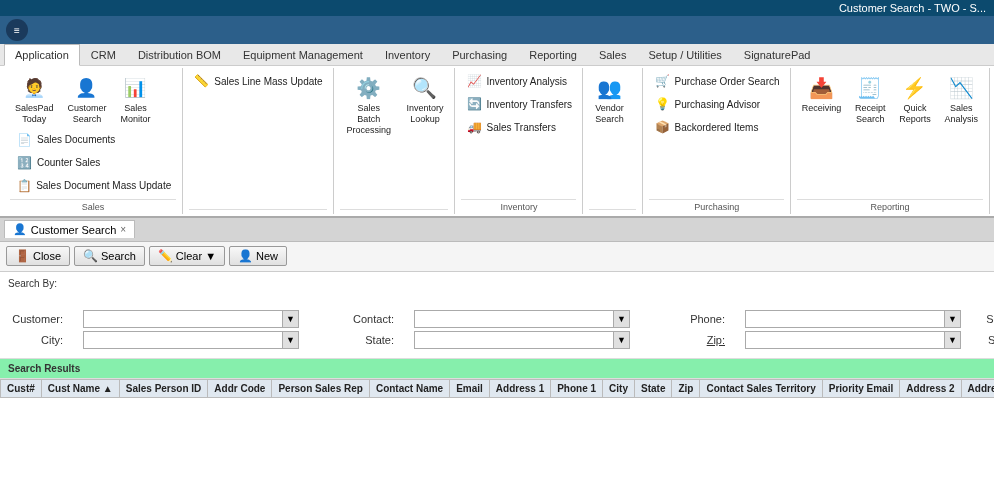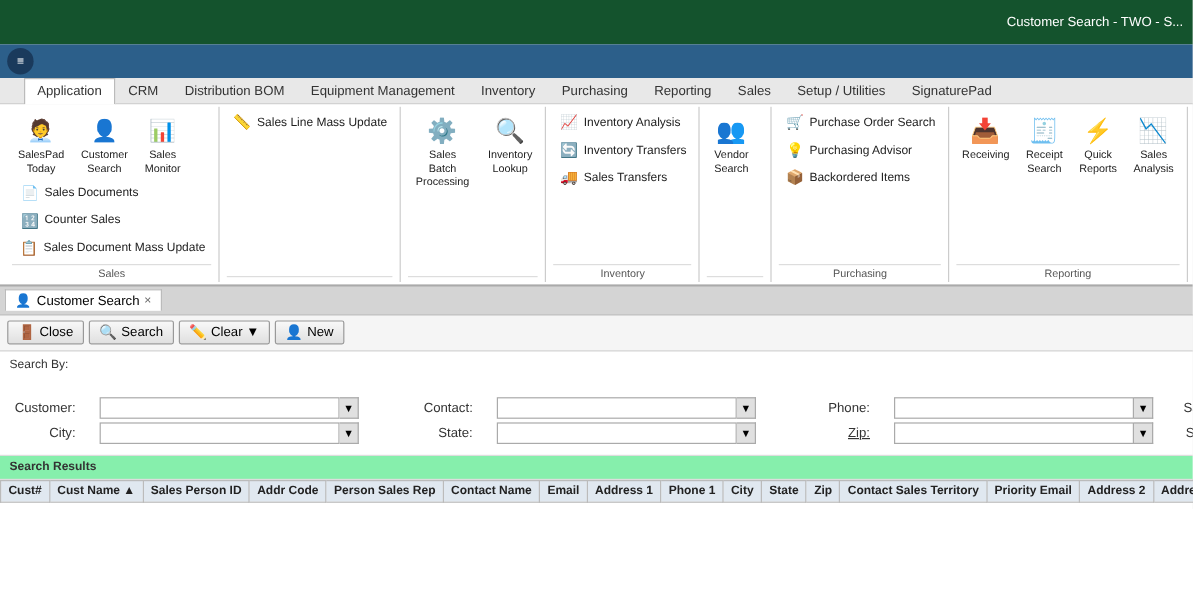--- a/index.html
+++ b/index.html
@@ -1,28 +1,28 @@
 <!DOCTYPE html>
 <html><head>
   <meta charset="utf-8">
   <style>
     * { box-sizing: border-box; margin: 0; padding: 0; font-family: 'Segoe UI', Tahoma, Geneva, Verdana, sans-serif; font-size: 11px; }
     body { background: #f0f0f0; overflow: hidden; }
 
     
-    .top-bar { background: #14532d; color: white; padding: 2px 8px; display: flex; align-items: center; justify-content: flex-end; height: 37px; }
+    .top-bar { background: #0c4a6e; color: white; padding: 2px 8px; display: flex; align-items: center; justify-content: flex-end; height: 16px; }
 
     
     .app-header { background: #2c5f8a; display: flex; align-items: center; padding: 2px 6px; height: 28px; }
     .app-logo { width: 22px; height: 22px; background: #1a3a5c; border-radius: 50%; display: flex; align-items: center; justify-content: center; color: white; font-weight: bold; font-size: 10px; margin-right: 8px; }
 
     
     .ribbon-tabs { background: #e8e8e8; border-bottom: 1px solid #ccc; display: flex; align-items: flex-end; padding: 0 4px; }
     .ribbon-tab { padding: 4px 10px; font-size: 11px; cursor: pointer; border: 1px solid transparent; border-bottom: none; background: transparent; color: #333; }
-    .ribbon-tab.active { background: white; border-color: #bbb; border-bottom: 1px solid white; margin-bottom: -1px; z-index: 1; margin-left: 16px; }
+    .ribbon-tab.active { background: white; border-color: #bbb; border-bottom: 1px solid white; margin-bottom: -1px; z-index: 1; }
 
     
     .ribbon { background: white; border-bottom: 2px solid #aaa; padding: 2px 4px; display: flex; align-items: stretch; min-height: 90px; }
     .ribbon-group { display: flex; flex-direction: column; align-items: stretch; border-right: 1px solid #ccc; padding: 2px 6px; min-width: 60px; }
     .ribbon-group-items { display: flex; flex-direction: row; align-items: flex-start; flex: 1; gap: 4px; }
     .ribbon-group-label { text-align: center; font-size: 9px; color: #555; padding-top: 2px; border-top: 1px solid #ddd; margin-top: 2px; }
     .ribbon-btn { display: flex; flex-direction: column; align-items: center; padding: 3px 4px; cursor: pointer; border: 1px solid transparent; border-radius: 2px; min-width: 40px; }
     .ribbon-btn .icon { width: 28px; height: 28px; display: flex; align-items: center; justify-content: center; font-size: 18px; }
     .ribbon-btn .label { text-align: center; font-size: 9px; color: #222; line-height: 1.2; margin-top: 1px; }
 

